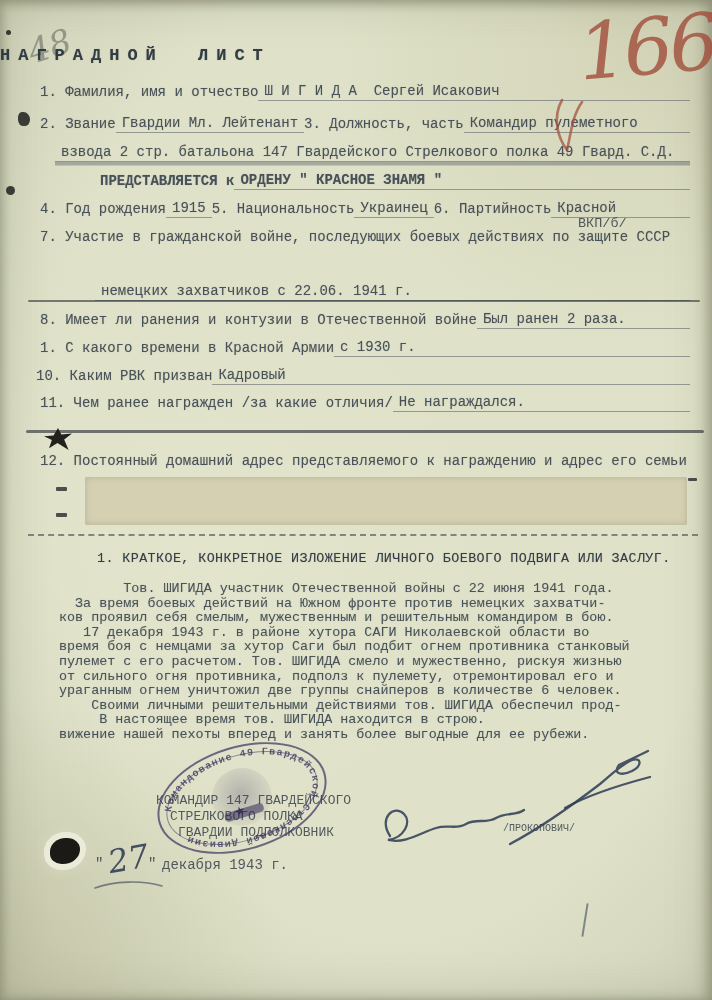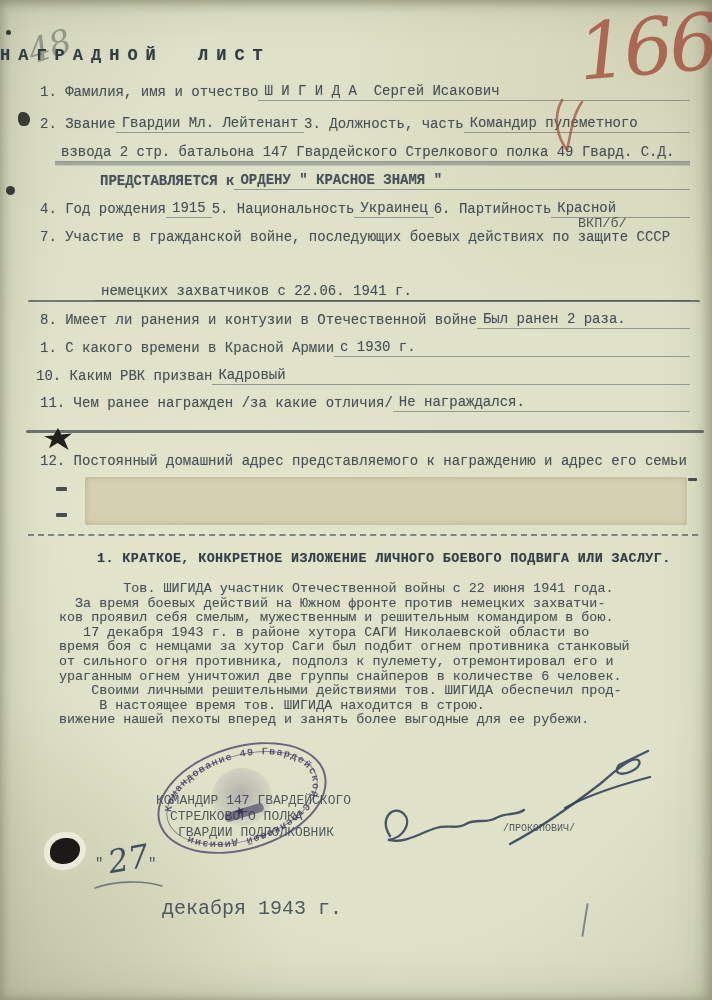--- a/index.html
+++ b/index.html
@@ -34,39 +34,39 @@
   .row{position:absolute;left:40px;right:22px;display:flex;align-items:flex-end;
     font-size:14px;line-height:17px;text-shadow:0 0 1px rgba(60,70,80,.35);}
   .lbl{white-space:pre;}
   .val{white-space:pre;border-bottom:1.4px solid var(--ul);padding:0 6px;}
   .fill{flex:1;}
   .dbl{box-shadow:0 3.5px 0 rgba(70,80,92,.38);}
   .hline{position:absolute;background:rgba(44,50,58,.6);border-radius:2px;}
   .dashed{position:absolute;border-top:2.2px dashed rgba(48,56,66,.55);}
   .redact{position:absolute;background:#d6d0b3;box-shadow:0 0 6px rgba(120,115,85,.35) inset;border-radius:2px;}
   .tick{position:absolute;background:rgba(35,40,46,.8);border-radius:1px;}
-  .heading{top:551px;left:97px;font-size:13.4px;font-weight:bold;letter-spacing:.4px;
+  .heading{top:551px;left:97px;font-size:13.4px;font-weight:normal;letter-spacing:.4px;
     color:var(--ink2);text-shadow:0 0 1px rgba(60,70,80,.4);}
   .body{position:absolute;top:582px;left:59px;right:8px;font-size:13.4px;}
   .bline{white-space:pre;line-height:14.6px;text-shadow:0 0 1px rgba(60,70,80,.3);}
   .pencil{top:26px;left:28px;font-family:"DejaVu Serif",serif;font-style:italic;
     font-size:34px;color:rgba(92,98,88,.55);transform:rotate(-18deg);}
   .rednum{top:2px;left:578px;font-family:"DejaVu Serif",serif;font-style:italic;
     font-size:78px;color:var(--red);transform:rotate(-5deg);letter-spacing:-4px;z-index:6;}
   .vkpb{top:216px;left:578px;font-size:13.5px;}
   
   .sig1{top:793px;left:156px;font-size:13px;}
   .sig2{top:809px;left:170px;font-size:13px;}
   .sig3{top:825px;left:178px;font-size:13px;}
   .typedname{top:823px;left:503px;font-size:10px;}
   .dateq1{top:856px;left:95px;font-size:14px;}
   .dateday{top:840px;left:108px;font-family:"DejaVu Serif",serif;font-style:italic;
     font-size:32px;color:var(--pen);transform:rotate(-10deg);z-index:7;}
   .dateq2{top:856px;left:148px;font-size:14px;}
-  .datetext{top:857px;left:162px;font-size:20px;margin-top:40px;}
+  .datetext{top:857px;left:162px;font-size:14px;}
   
   .stamp{position:absolute;left:155px;top:746px;width:174px;height:104px;
     transform:rotate(-17deg);z-index:5;}
   .stamp .ring{position:absolute;inset:0;border:2.4px solid var(--stamp);border-radius:50%;}
   .stamp .ring2{position:absolute;inset:9px;border:1.6px solid rgba(64,52,98,.55);border-radius:50%;}
   .emblem{position:absolute;left:57px;top:22px;width:60px;height:58px;border-radius:50%;
     background:radial-gradient(circle at 50% 45%, rgba(64,52,98,.28), rgba(64,52,98,.06) 70%, transparent 75%);}
   .emblem .star{position:absolute;left:19px;top:30px;font-size:17px;color:rgba(50,40,84,.85);}
   .emblem .blot{position:absolute;left:8px;top:40px;width:40px;height:9px;border-radius:4px;
     background:rgba(50,40,84,.55);filter:blur(.4px);}
@@ -161,20 +161,21 @@
 
   <div class="dashed" style="top:534px;left:28px;right:14px"></div>
 
   <div class="t heading">1. КРАТКОЕ, КОНКРЕТНОЕ ИЗЛОЖЕНИЕ ЛИЧНОГО БОЕВОГО ПОДВИГА ИЛИ ЗАСЛУГ.</div>
   <div class="body">
     <div class="bline">        Тов. ШИГИДА участник Отечественной войны с 22 июня 1941 года.</div>
     <div class="bline">  За время боевых действий на Южном фронте против немецких захватчи-</div>
     <div class="bline">ков проявил себя смелым, мужественным и решительным командиром в бою.</div>
     <div class="bline">   17 декабря 1943 г. в районе хутора САГИ Николаевской области во</div>
     <div class="bline">время боя с немцами за хутор Саги был подбит огнем противника станковый</div>
+    <div class="bline">пулемет с его расчетом. Тов. ШИГИДА смело и мужественно, рискуя жизнью</div>
     <div class="bline">от сильного огня противника, подполз к пулемету, отремонтировал его и</div>
     <div class="bline">ураганным огнем уничтожил две группы снайперов в количестве 6 человек.</div>
     <div class="bline">    Своими личными решительными действиями тов. ШИГИДА обеспечил прод-</div>
     <div class="bline">     В настоящее время тов. ШИГИДА находится в строю.</div>
     <div class="bline">вижение нашей пехоты вперед и занять более выгодные для ее рубежи.</div>
   </div>
 
   <div class="t sig1">КОМАНДИР 147 ГВАРДЕЙСКОГО</div>
   <div class="t sig2">СТРЕЛКОВОГО ПОЛКА</div>
   <div class="t sig3">ГВАРДИИ ПОДПОЛКОВНИК</div>

